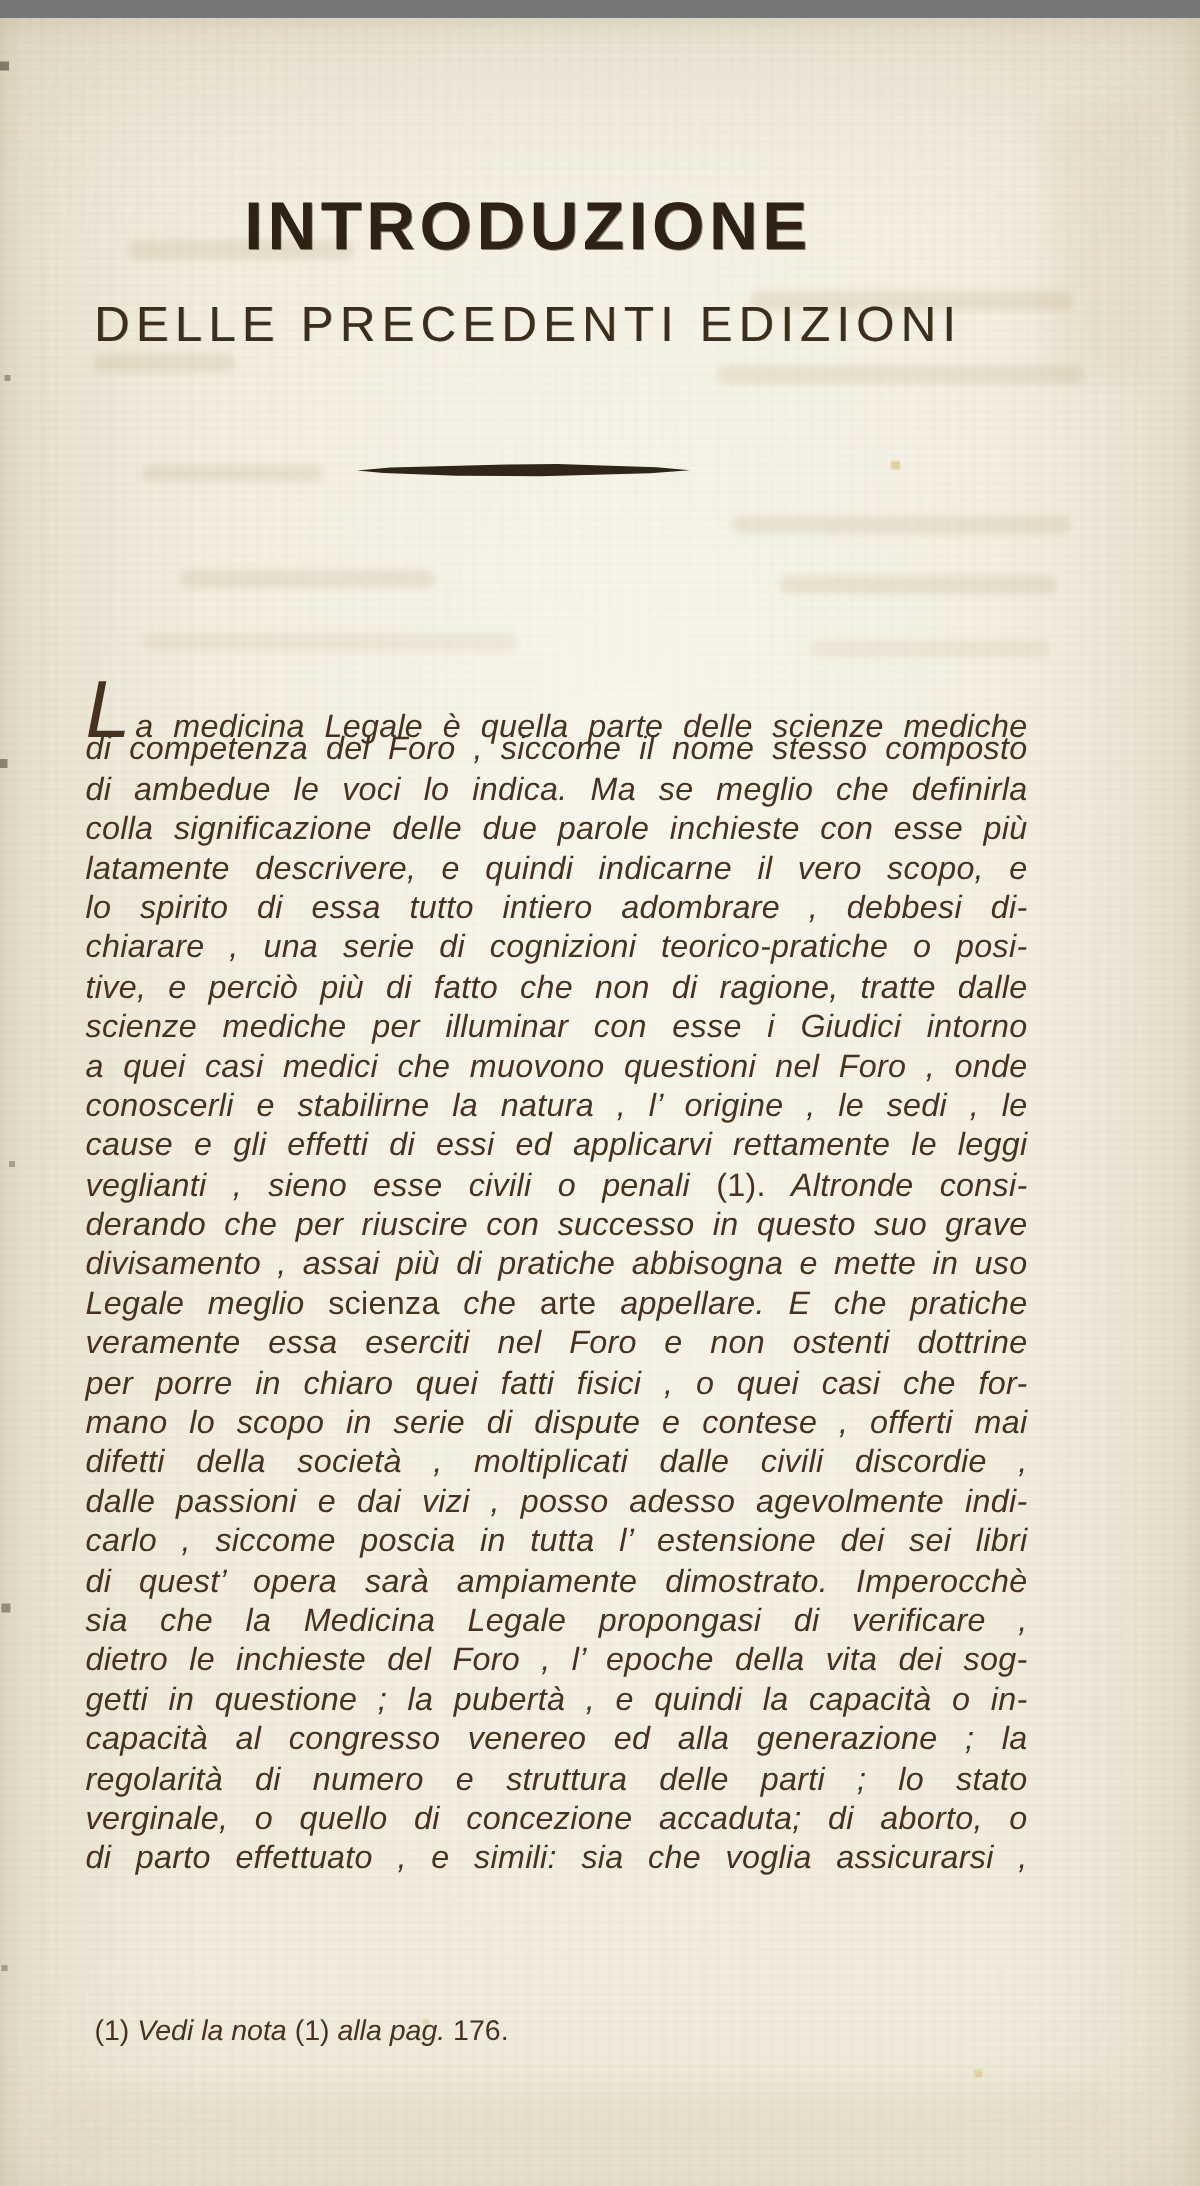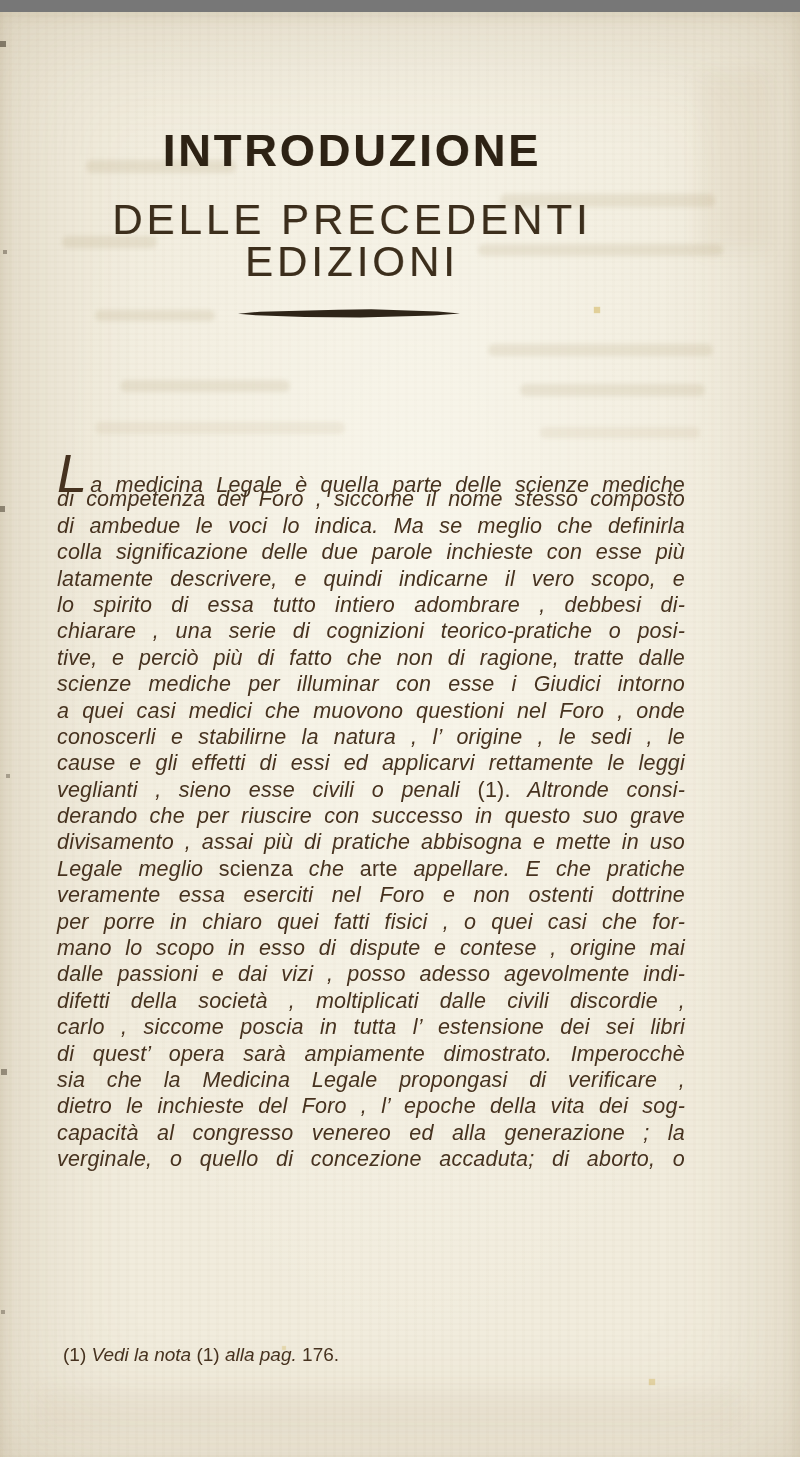--- a/index.html
+++ b/index.html
@@ -20,21 +20,21 @@
     position:absolute; top:116px; left:0; width:704px;
     text-align:center; color:#2d2214;
   }
   .title{
     font-size:45px; font-weight:bold; letter-spacing:3px;
     color:#2d2214; line-height:1;
     text-shadow:0.6px 0.4px 0 rgba(45,34,20,0.55);
   }
   .subtitle{
     margin-top:26px;
-    font-size:42px; font-weight:normal; letter-spacing:4px;
+    font-size:33px; font-weight:normal; letter-spacing:4px;
     color:#3c2e1c; line-height:1;
     text-shadow:0.4px 0.3px 0 rgba(60,46,28,0.4);
   }
   .divider{
     position:absolute; top:297px; left:238px; width:222px; height:9px;
     background:#2f2518;
     clip-path:polygon(0 52%, 10% 30%, 45% 8%, 60% 4%, 90% 28%, 100% 50%, 88% 72%, 55% 95%, 30% 90%, 8% 70%);
   }
   .body-text{
     position:absolute; top:448px; left:57px; width:628px;
@@ -115,26 +115,29 @@
       <div class="tline"><span class="ital">scienze mediche per illuminar con esse i Giudici intorno</span></div>
       <div class="tline"><span class="ital">a quei casi medici che muovono questioni nel Foro , onde</span></div>
       <div class="tline"><span class="ital">conoscerli e stabilirne la natura , l’ origine , le sedi , le</span></div>
       <div class="tline"><span class="ital">cause e gli effetti di essi ed applicarvi rettamente le leggi</span></div>
       <div class="tline"><span class="ital">veglianti , sieno esse civili o penali </span><span class="roman">(1).</span><span class="ital"> Altronde consi-</span></div>
       <div class="tline"><span class="ital">derando che per riuscire con successo in questo suo grave</span></div>
       <div class="tline"><span class="ital">divisamento , assai più di pratiche abbisogna e mette in uso</span></div>
       <div class="tline"><span class="ital">Legale meglio </span><span class="roman">scienza</span><span class="ital"> che </span><span class="roman">arte</span><span class="ital"> appellare. E che pratiche</span></div>
       <div class="tline"><span class="ital">veramente essa eserciti nel Foro e non ostenti dottrine</span></div>
       <div class="tline"><span class="ital">per porre in chiaro quei fatti fisici , o quei casi che for-</span></div>
-      <div class="tline"><span class="ital">mano lo scopo in esso di dispute e contese , origine mai</span></div>
+      <div class="tline"><span class="ital">mano lo scopo in serie di dispute e contese , offerti mai</span></div>
+      <div class="tline"><span class="ital">difetti della società , moltiplicati dalle civili discordie ,</span></div>
       <div class="tline"><span class="ital">dalle passioni e dai vizi , posso adesso agevolmente indi-</span></div>
-      <div class="tline"><span class="ital">difetti della società , moltiplicati dalle civili discordie ,</span></div>
       <div class="tline"><span class="ital">carlo , siccome poscia in tutta l’ estensione dei sei libri</span></div>
       <div class="tline"><span class="ital">di quest’ opera sarà ampiamente dimostrato. Imperocchè</span></div>
       <div class="tline"><span class="ital">sia che la Medicina Legale propongasi di verificare ,</span></div>
       <div class="tline"><span class="ital">dietro le inchieste del Foro , l’ epoche della vita dei sog-</span></div>
+      <div class="tline"><span class="ital">getti in questione ; la pubertà , e quindi la capacità o in-</span></div>
       <div class="tline"><span class="ital">capacità al congresso venereo ed alla generazione ; la</span></div>
+      <div class="tline"><span class="ital">regolarità di numero e struttura delle parti ; lo stato</span></div>
       <div class="tline"><span class="ital">verginale, o quello di concezione accaduta; di aborto, o</span></div>
+      <div class="tline"><span class="ital">di parto effettuato , e simili: sia che voglia assicurarsi ,</span></div>
     </div>
 
   <div class="footnote"><span class="roman">(1) </span><span class="ital">Vedi la nota </span><span class="roman">(1)</span><span class="ital"> alla pag. </span><span class="roman">176.</span></div>
 
 </div>
 
 </body></html>

